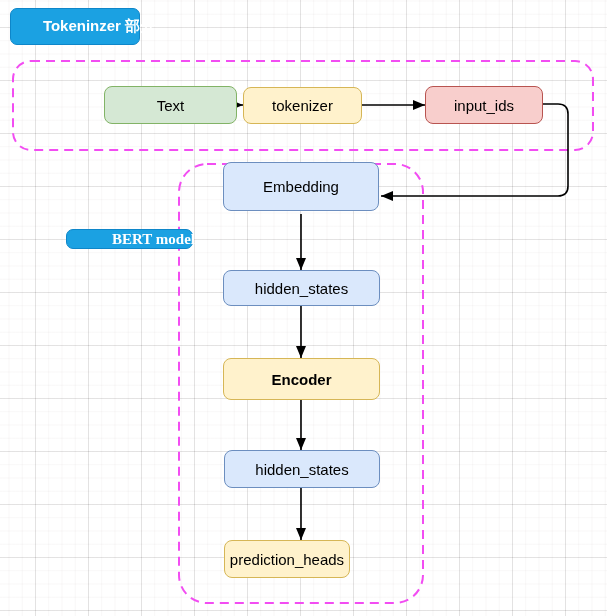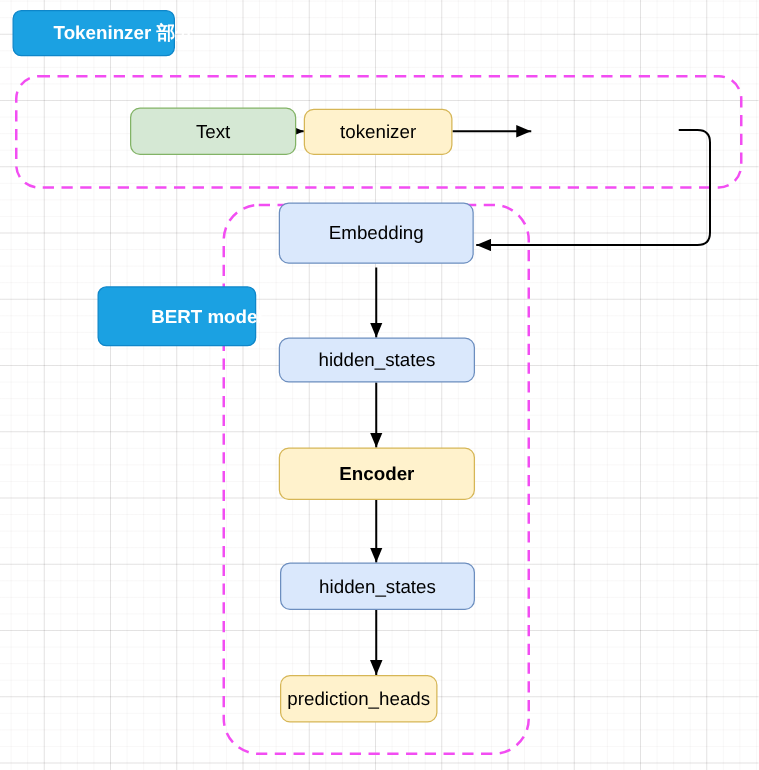--- a/index.html
+++ b/index.html
@@ -61,21 +61,21 @@
     color: #ffffff;
     border: 1px solid #0e86c9;
     border-radius: 7px;
     font-size: 15px;
     font-weight: 600;
     box-sizing: border-box;
     white-space: nowrap;
     padding-left: 48px;
   }
   .l-tokenizer { left: 10px; top: 8px;   width: 130px; height: 37px; }
-  .l-bert      { left: 78px; top: 229px; width: 127px; height: 48px; }
+  .l-bert      { left: 66px; top: 229px; width: 127px; height: 20px; font-family: Liberation Serif, serif; }
 </style>
 </head>
 <body>
 
 <div class="canvas">
 
   <svg class="overlay" viewBox="0 0 607 616" xmlns="http://www.w3.org/2000/svg">
     <defs>
       <marker id="arrowhead" markerUnits="userSpaceOnUse" markerWidth="12" markerHeight="10" refX="12" refY="5" orient="auto">
         <path d="M0,0 L12,5 L0,10 Z" fill="#000000"></path>
@@ -92,19 +92,20 @@
     <path d="M301,306 L301,358" fill="none" stroke="#000000" stroke-width="1.6" marker-end="url(#arrowhead)"></path>
     <path d="M301,397 L301,450" fill="none" stroke="#000000" stroke-width="1.6" marker-end="url(#arrowhead)"></path>
     <path d="M301,488 L301,540" fill="none" stroke="#000000" stroke-width="1.6" marker-end="url(#arrowhead)"></path>
   </svg>
 
   <div class="section-label l-tokenizer">Tokeninzer 部分</div>
   <div class="section-label l-bert">BERT model</div>
 
   <div class="node node-green n-text">Text</div>
   <div class="node node-yellow n-tokenizer">tokenizer</div>
+  <div class="node node-red n-input-ids">input_ids</div>
   <div class="node node-blue n-embedding">Embedding</div>
   <div class="node node-blue n-hidden1">hidden_states</div>
   <div class="node node-yellow n-encoder">Encoder</div>
   <div class="node node-blue n-hidden2">hidden_states</div>
   <div class="node node-yellow n-prediction">prediction_heads</div>
 
 </div>
 
 </body></html>

